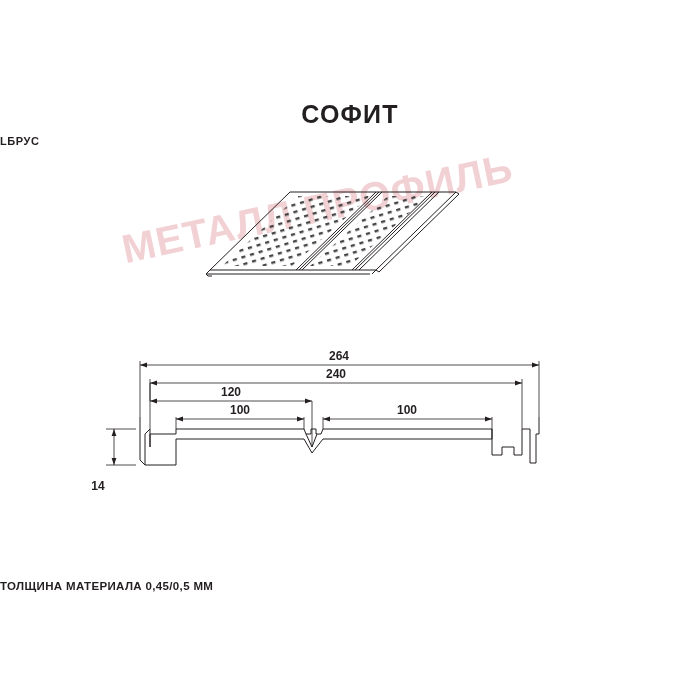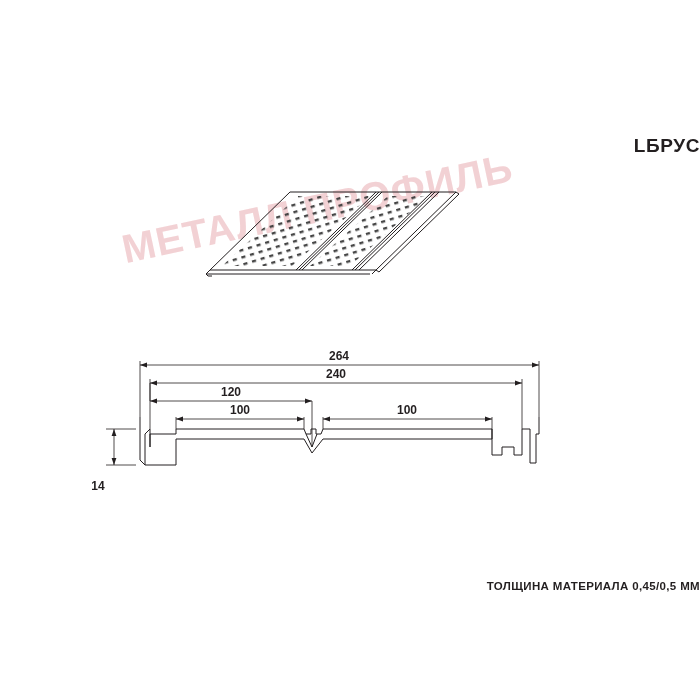--- a/index.html
+++ b/index.html
@@ -28,31 +28,31 @@
     text-align: center;
     font-size: 25px;
     font-weight: bold;
     letter-spacing: 1.2px;
   }
   .subtitle {
     position: absolute;
     top: 135px;
     left: 0;
     width: 700px;
-    text-align: right;
-    font-size: 19px;
+    text-align: left;
+    font-size: 11px;
     font-weight: bold;
     letter-spacing: 0.6px;
   }
   .footnote {
     position: absolute;
     top: 580px;
     left: 0;
     width: 700px;
-    text-align: right;
+    text-align: left;
     font-size: 11.5px;
     font-weight: bold;
     letter-spacing: 0.35px;
   }
   
   .watermark {
     position: absolute;
     left: 0;
     top: 0;
     width: 700px;
@@ -96,20 +96,21 @@
 </style>
 </head>
 <body>
 
 <div class="sheet">
 
   <div class="watermark">
     <div class="wm-text">МЕТАЛЛ ПРОФИЛЬ</div>
   </div>
 
+  <div class="title">СОФИТ</div>
   <div class="subtitle">LБРУС</div>
 
   <div class="iso">
     <svg width="300" height="130" viewBox="0 0 300 130">
       <defs>
         <pattern id="perfA" x="0" y="0" width="9" height="7" patternUnits="userSpaceOnUse" patternTransform="rotate(-17)">
           <rect x="0" y="0" width="4.2" height="2.4" class="perf"></rect>
         </pattern>
       </defs>
 

